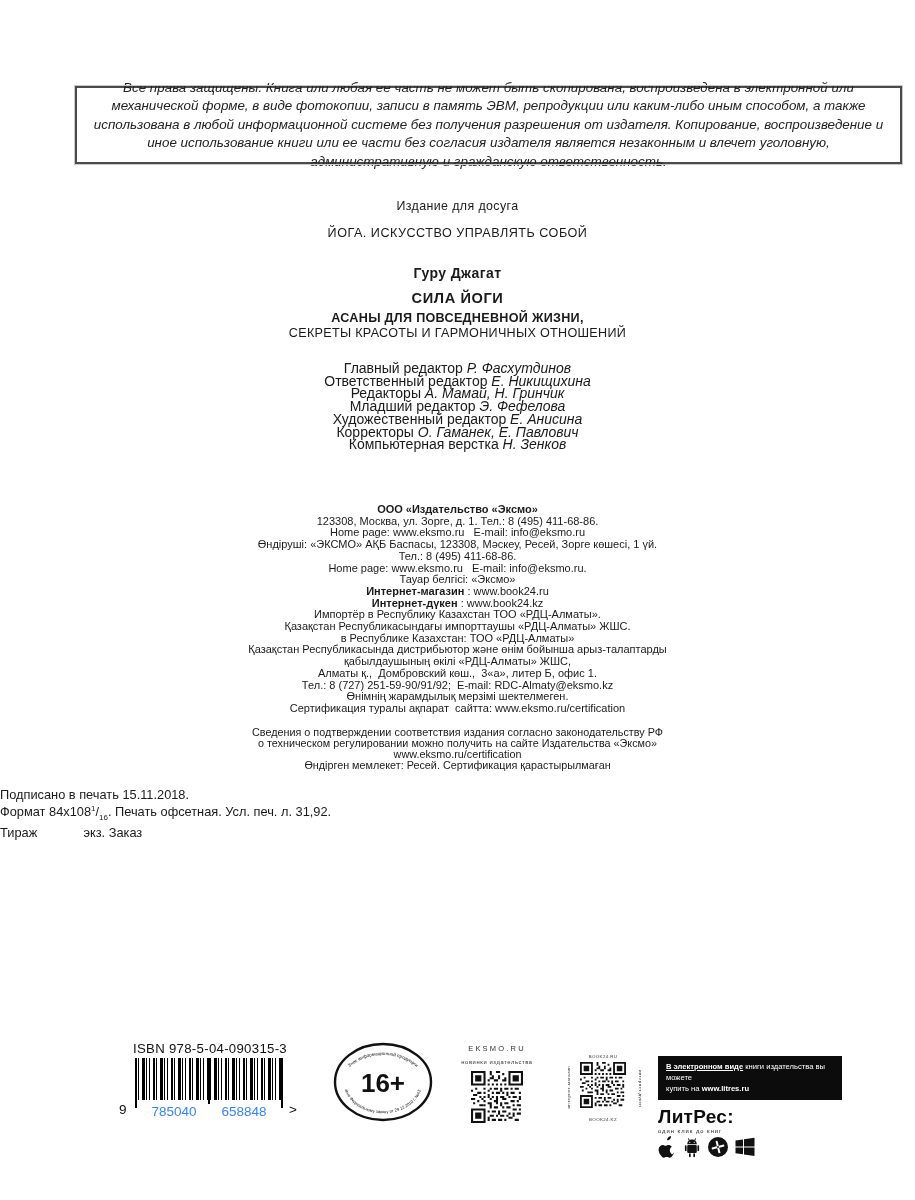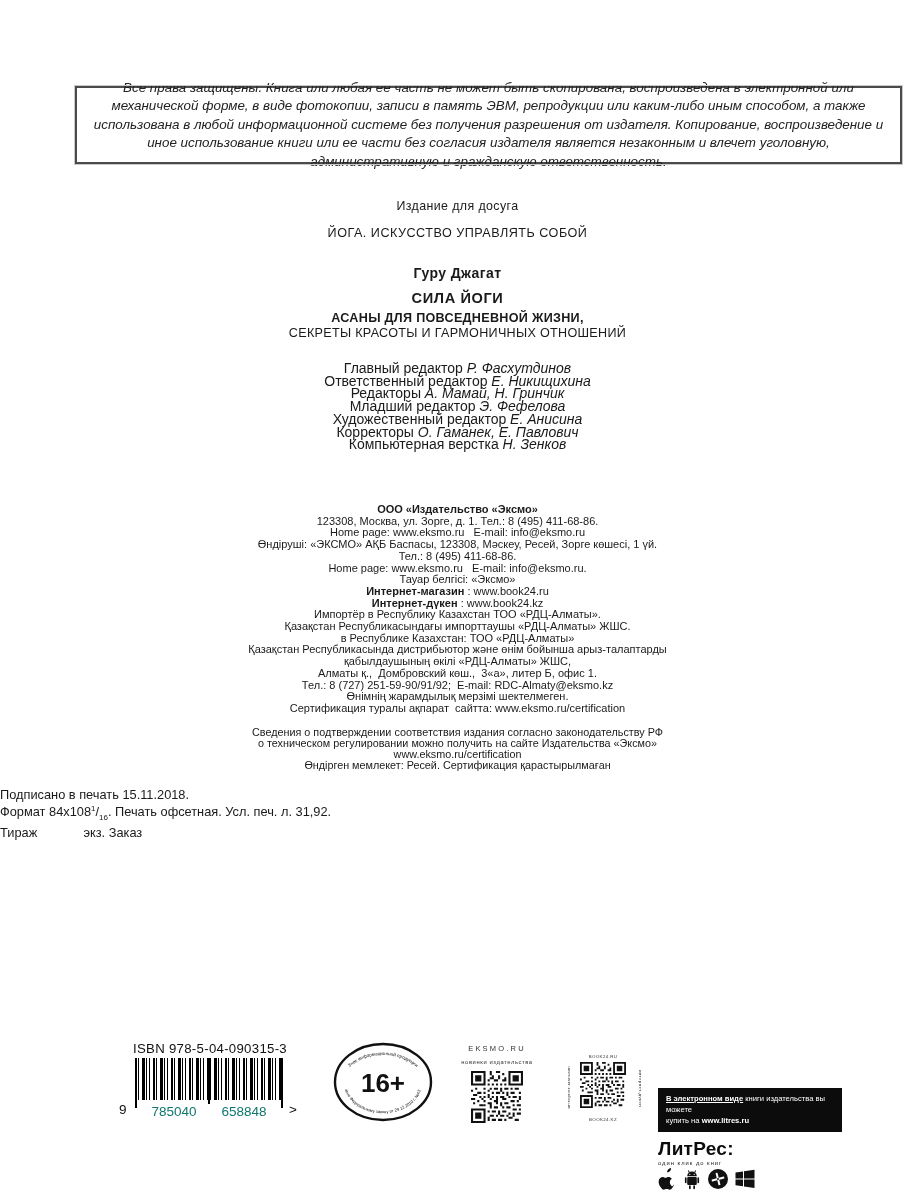--- a/index.html
+++ b/index.html
@@ -54,39 +54,39 @@
     font-size:13.2px;letter-spacing:.3px;color:#111;}
   .ean-bars{position:absolute;left:22px;right:14px;top:17px;height:42px;
     background:repeating-linear-gradient(90deg,
       #000 0 2px,#fff 2px 3px,#000 3px 4px,#fff 4px 7px,
       #000 7px 10px,#fff 10px 11px,#000 11px 12px,#fff 12px 14px,
       #000 14px 15px,#fff 15px 18px);}
   .guard{position:absolute;top:0;width:2px;height:50px;background:#000;}
   .guard.g-l{left:0;} .guard.g-m{left:50%;margin-left:-1px;} .guard.g-r{right:0;}
   .ean-left-digit{position:absolute;left:6px;bottom:4px;font-size:13.5px;color:#111;}
   .ean-digits{position:absolute;left:26px;right:18px;bottom:2px;display:flex;
-    justify-content:space-around;font-size:13.5px;color:#0f766e;background:#fff;}
+    justify-content:space-around;font-size:13.5px;color:#3b82f6;background:#fff;}
   .ean-end{position:absolute;right:0;bottom:4px;font-size:13.5px;color:#111;}
 
   .age-badge{position:absolute;left:331px;top:1040px;width:104px;height:84px;}
 
   .qr-eksmo{position:absolute;left:443px;top:1044px;width:108px;text-align:center;}
   .qr-eksmo .qr-title{font-size:7.5px;letter-spacing:2.2px;color:#333;}
   .qr-eksmo .qr-sub{font-size:5.8px;letter-spacing:.6px;color:#333;margin-top:6px;}
   .qr-eksmo svg{margin-top:6px;}
 
   .qr-book24{position:absolute;left:560px;top:1052px;width:86px;height:74px;}
   .qr-book24 svg{position:absolute;left:20px;top:10px;}
   .qr-mini{position:absolute;font-size:4.4px;letter-spacing:.4px;color:#333;white-space:nowrap;}
   .qr-mini.top{left:0;right:0;top:2px;text-align:center;}
   .qr-mini.bottom{left:0;right:0;bottom:4px;text-align:center;}
   .qr-mini.left{left:-12px;top:34px;transform:rotate(-90deg);transform-origin:center;width:40px;text-align:center;}
   .qr-mini.right{right:-14px;top:34px;transform:rotate(90deg);transform-origin:center;width:40px;text-align:center;}
 
-  .litres{position:absolute;left:658px;top:1056px;width:184px;margin-top:32px;}
+  .litres{position:absolute;left:658px;top:1056px;width:184px;}
   .litres-banner{background:#0c0c0c;color:#fff;padding:5px 8px 6px;
     font-size:7.6px;line-height:11px;}
   .litres-banner .ub{font-weight:bold;text-decoration:underline;}
   .litres-banner b{font-weight:bold;}
   .litres-bottom{display:flex;justify-content:space-between;align-items:flex-start;
     margin-top:7px;flex-direction:column;}
   .litres-logo{font-size:19px;font-weight:bold;color:#0c0c0c;letter-spacing:.3px;line-height:19px;}
   .litres-tagline{font-size:5.8px;letter-spacing:1px;color:#222;margin-top:2px;}
   .store-icons{display:flex;gap:5px;align-items:center;margin-top:2px;}
   .store-icons svg{display:block;}

